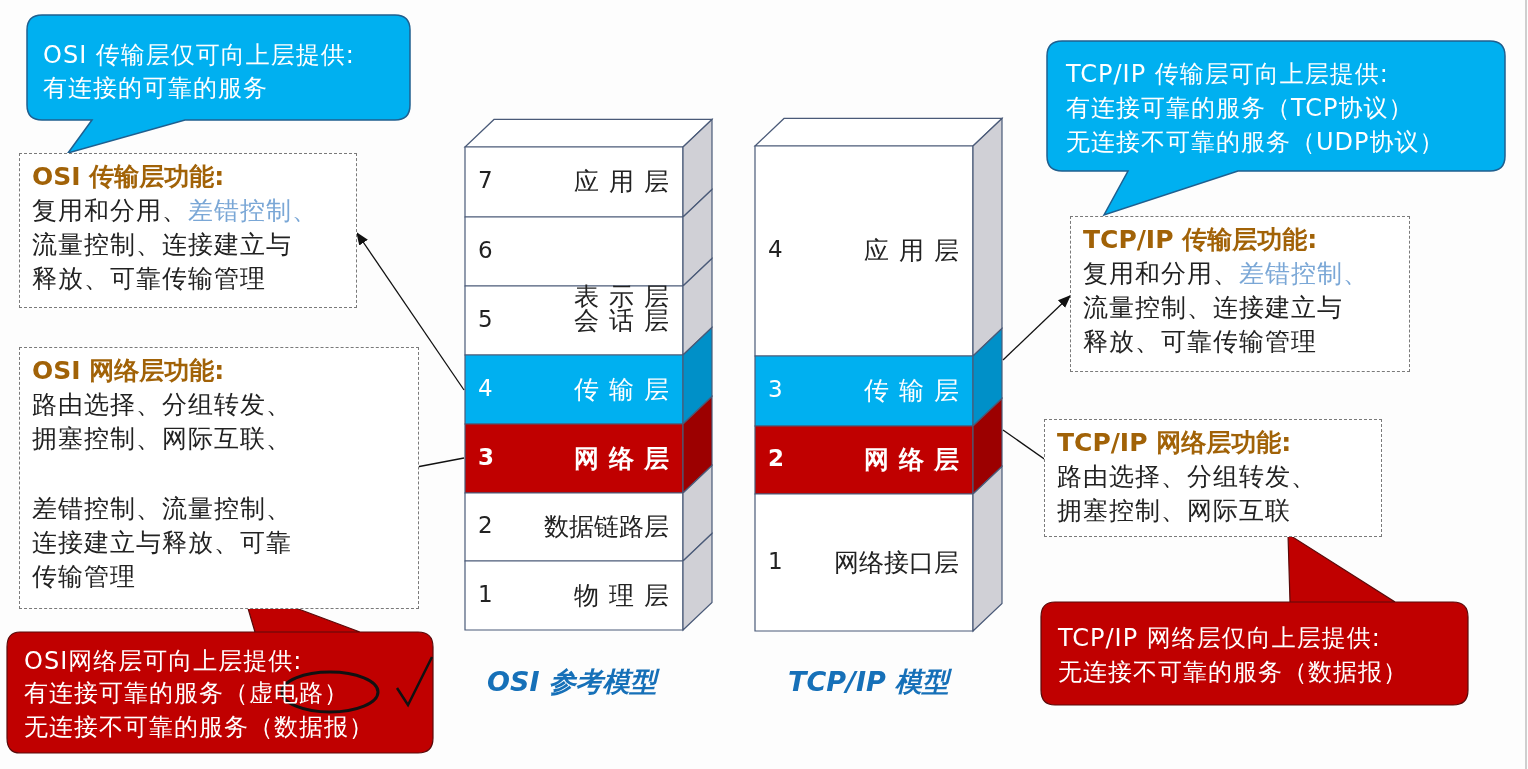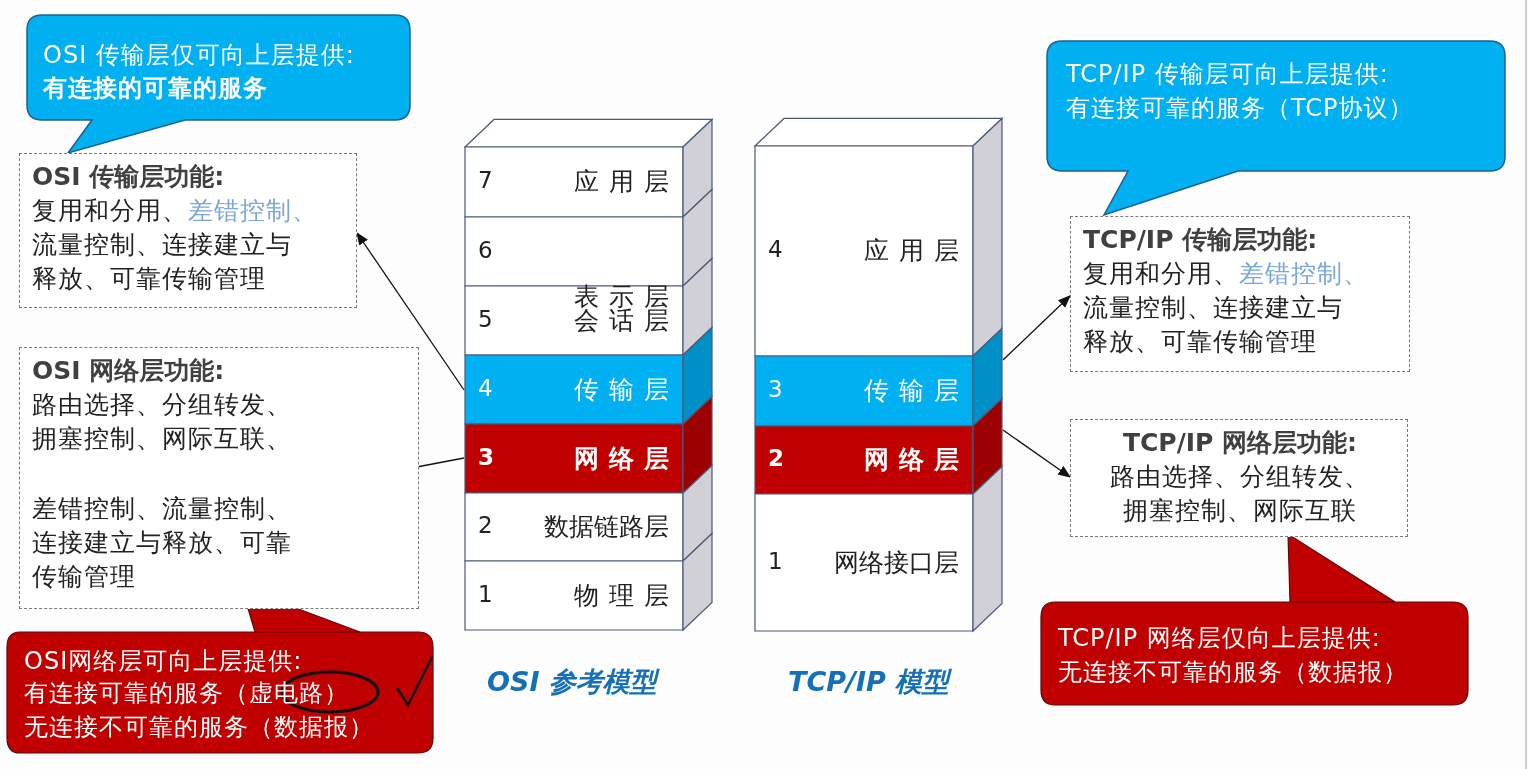--- a/index.html
+++ b/index.html
@@ -9,21 +9,21 @@
     font-family: "DejaVu Sans", "Liberation Sans", sans-serif;
   }
   #stage { position: absolute; left: 0; top: 0; width: 1528px; height: 769px; }
   .right-edge { position: absolute; left: 1525px; top: 0; width: 2px; height: 769px; background: #cfcfcf; }
 
   
   .infobox {
     position: absolute; border: 1.5px dashed #7a7a7a; background: #fff;
     box-sizing: border-box; padding: 6px 10px 0 12px;
   }
-  .infobox .title { font-weight: bold; font-size: 25px; color: #404040; line-height: 34px; white-space: nowrap; }
+  .infobox .title { font-weight: bold; font-size: 25px; color: #a16207; line-height: 34px; white-space: nowrap; }
   .infobox .line { font-size: 25px; line-height: 34px; color: #222; white-space: nowrap; letter-spacing: 1px; }
   .c-dark { color: #222; }
   .c-light { color: #7aa7d6; }
   .c-magenta { color: #e21fe0; }
 
   
   .callout-text {
     position: absolute; color: #fff; font-size: 24px; line-height: 33px; white-space: nowrap; letter-spacing: 1px;
   }
 
@@ -92,21 +92,21 @@
     <line x1="464" y1="390" x2="357" y2="233" stroke="#111" stroke-width="1.3" marker-end="url(#arrowhead)"></line>
     <line x1="464" y1="458" x2="359" y2="478" stroke="#111" stroke-width="1.3" marker-end="url(#arrowhead)"></line>
     <line x1="1003" y1="360" x2="1070" y2="296" stroke="#111" stroke-width="1.3" marker-end="url(#arrowhead)"></line>
     <line x1="1003" y1="430" x2="1070" y2="477" stroke="#111" stroke-width="1.3" marker-end="url(#arrowhead)"></line>
 
     <ellipse cx="330" cy="692" rx="48" ry="20" fill="none" stroke="#111" stroke-width="3"></ellipse>
     <path d="M397,688 L408,705 L432,657" fill="none" stroke="#111" stroke-width="2.5"></path>
   </svg>
 
   <div class="callout-text" style="left:43px;top:39px;">OSI 传输层仅可向上层提供:</div>
-  <div class="callout-text" style="left:43px;top:72px;font-weight:bold;">有连接的可靠的服务</div>
+  <div class="callout-text" style="left:43px;top:72px;">有连接的可靠的服务</div>
 
   <div class="infobox" style="left:19px;top:153px;width:338px;height:155px;">
     <div class="title">OSI 传输层功能:</div>
     <div class="line">
       <span class="c-dark">复用和分用、</span><span class="c-light">差错控制、</span>
     </div>
     <div class="line c-light">流量控制、连接建立与</div>
     <div class="line c-light">释放、可靠传输管理</div>
   </div>
 
@@ -151,31 +151,32 @@
       <div class="layer-name white" style="right: 559px; top: 374px;">传输层</div>
       <div class="layer-num white bold" style="left: 768px; top: 445px;">2</div>
       <div class="layer-name white bold" style="right: 559px; top: 443px;">网络层</div>
       <div class="layer-num black" style="left: 768px; top: 547.5px;">1</div>
       <div class="layer-name black tight" style="right: 569px; top: 545.5px;">网络接口层</div>
     </div>
   <div class="model-caption" style="left:788px;top:664px;">TCP/IP 模型</div>
 
   <div class="callout-text" style="left:1066px;top:92px;">有连接可靠的服务（TCP协议）</div>
   <div class="callout-text" style="left:1066px;top:58px;">TCP/IP 传输层可向上层提供:</div>
+  <div class="callout-text" style="left:1066px;top:126px;">无连接不可靠的服务（UDP协议）</div>
 
   <div class="infobox" style="left:1070px;top:216px;width:340px;height:156px;">
     <div class="title">TCP/IP 传输层功能:</div>
     <div class="line">
       <span class="c-dark">复用和分用、</span><span class="c-light">差错控制、</span>
     </div>
     <div class="line c-light">流量控制、连接建立与</div>
     <div class="line c-light">释放、可靠传输管理</div>
   </div>
 
-  <div class="infobox" style="left:1070px;top:419px;width:338px;height:118px;text-align:center;">
+  <div class="infobox" style="left:1044px;top:419px;width:338px;height:118px;">
     <div class="title">TCP/IP 网络层功能:</div>
     <div class="line c-dark">路由选择、分组转发、</div>
     <div class="line c-dark">拥塞控制、网际互联</div>
   </div>
 
   <div class="callout-text" style="left:1058px;top:622px;text-align:right;">TCP/IP 网络层仅向上层提供:</div>
   <div class="callout-text" style="left:1058px;top:656px;">无连接不可靠的服务（数据报）</div>
 
   <div class="right-edge"></div>
 </div>

